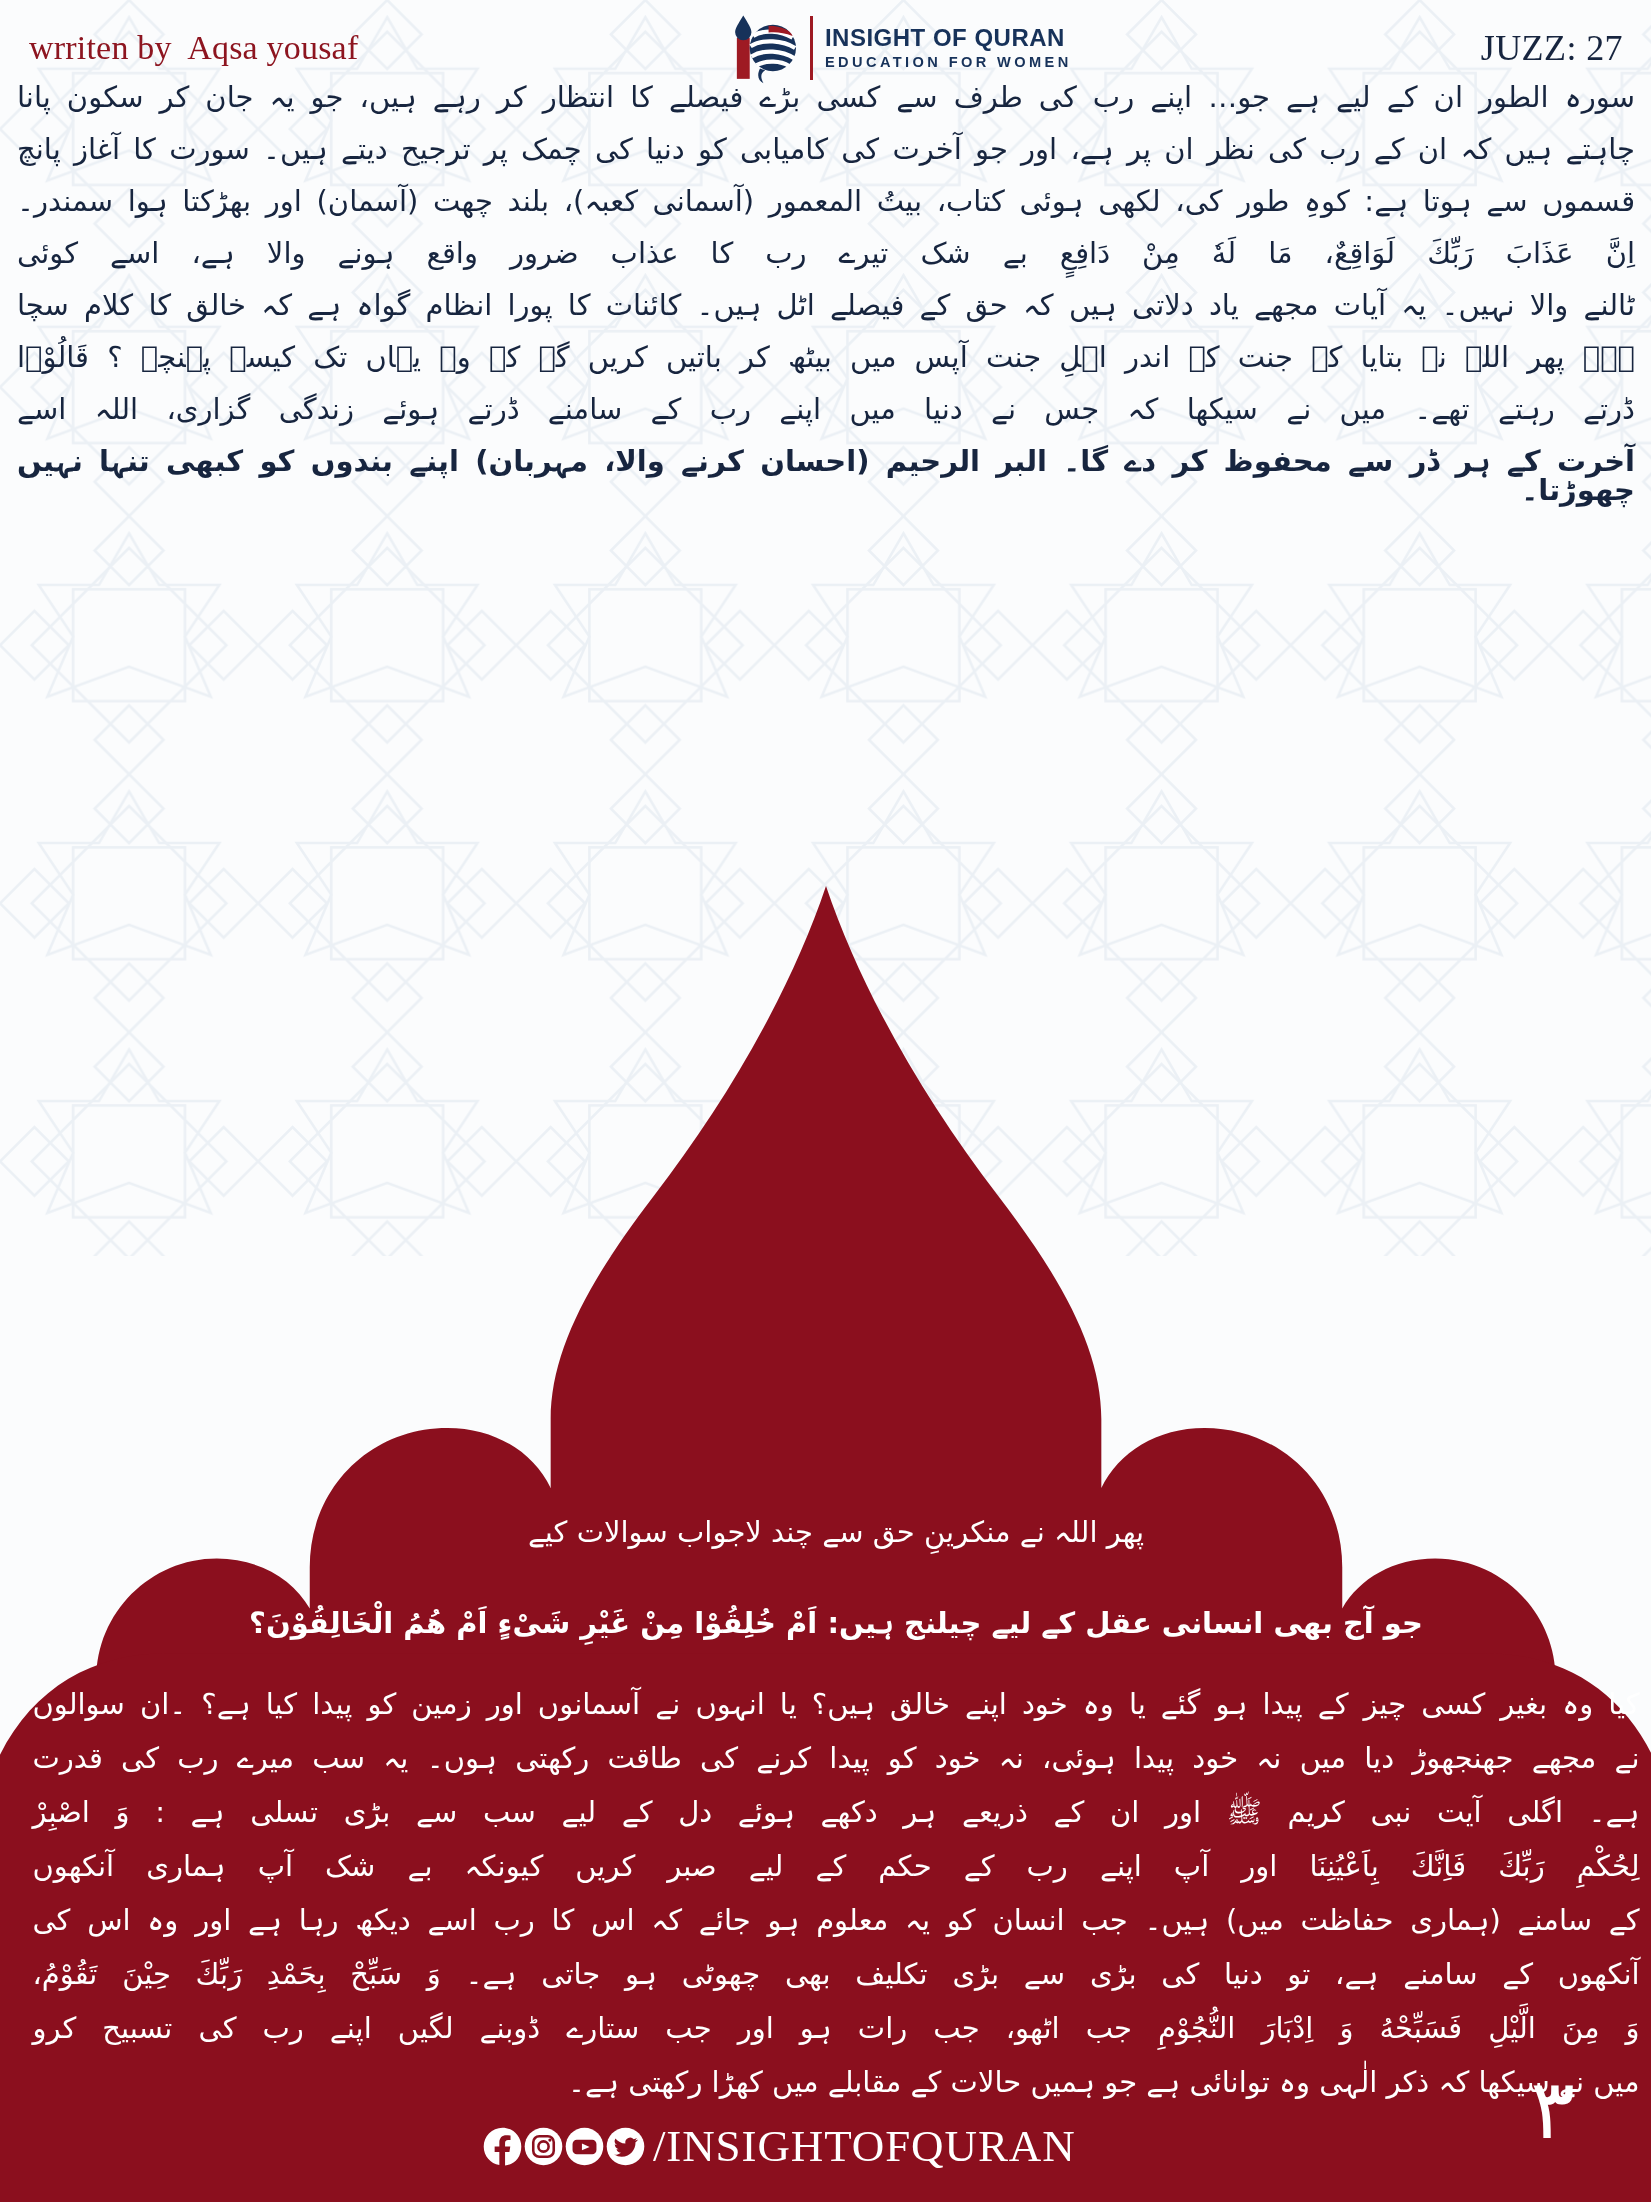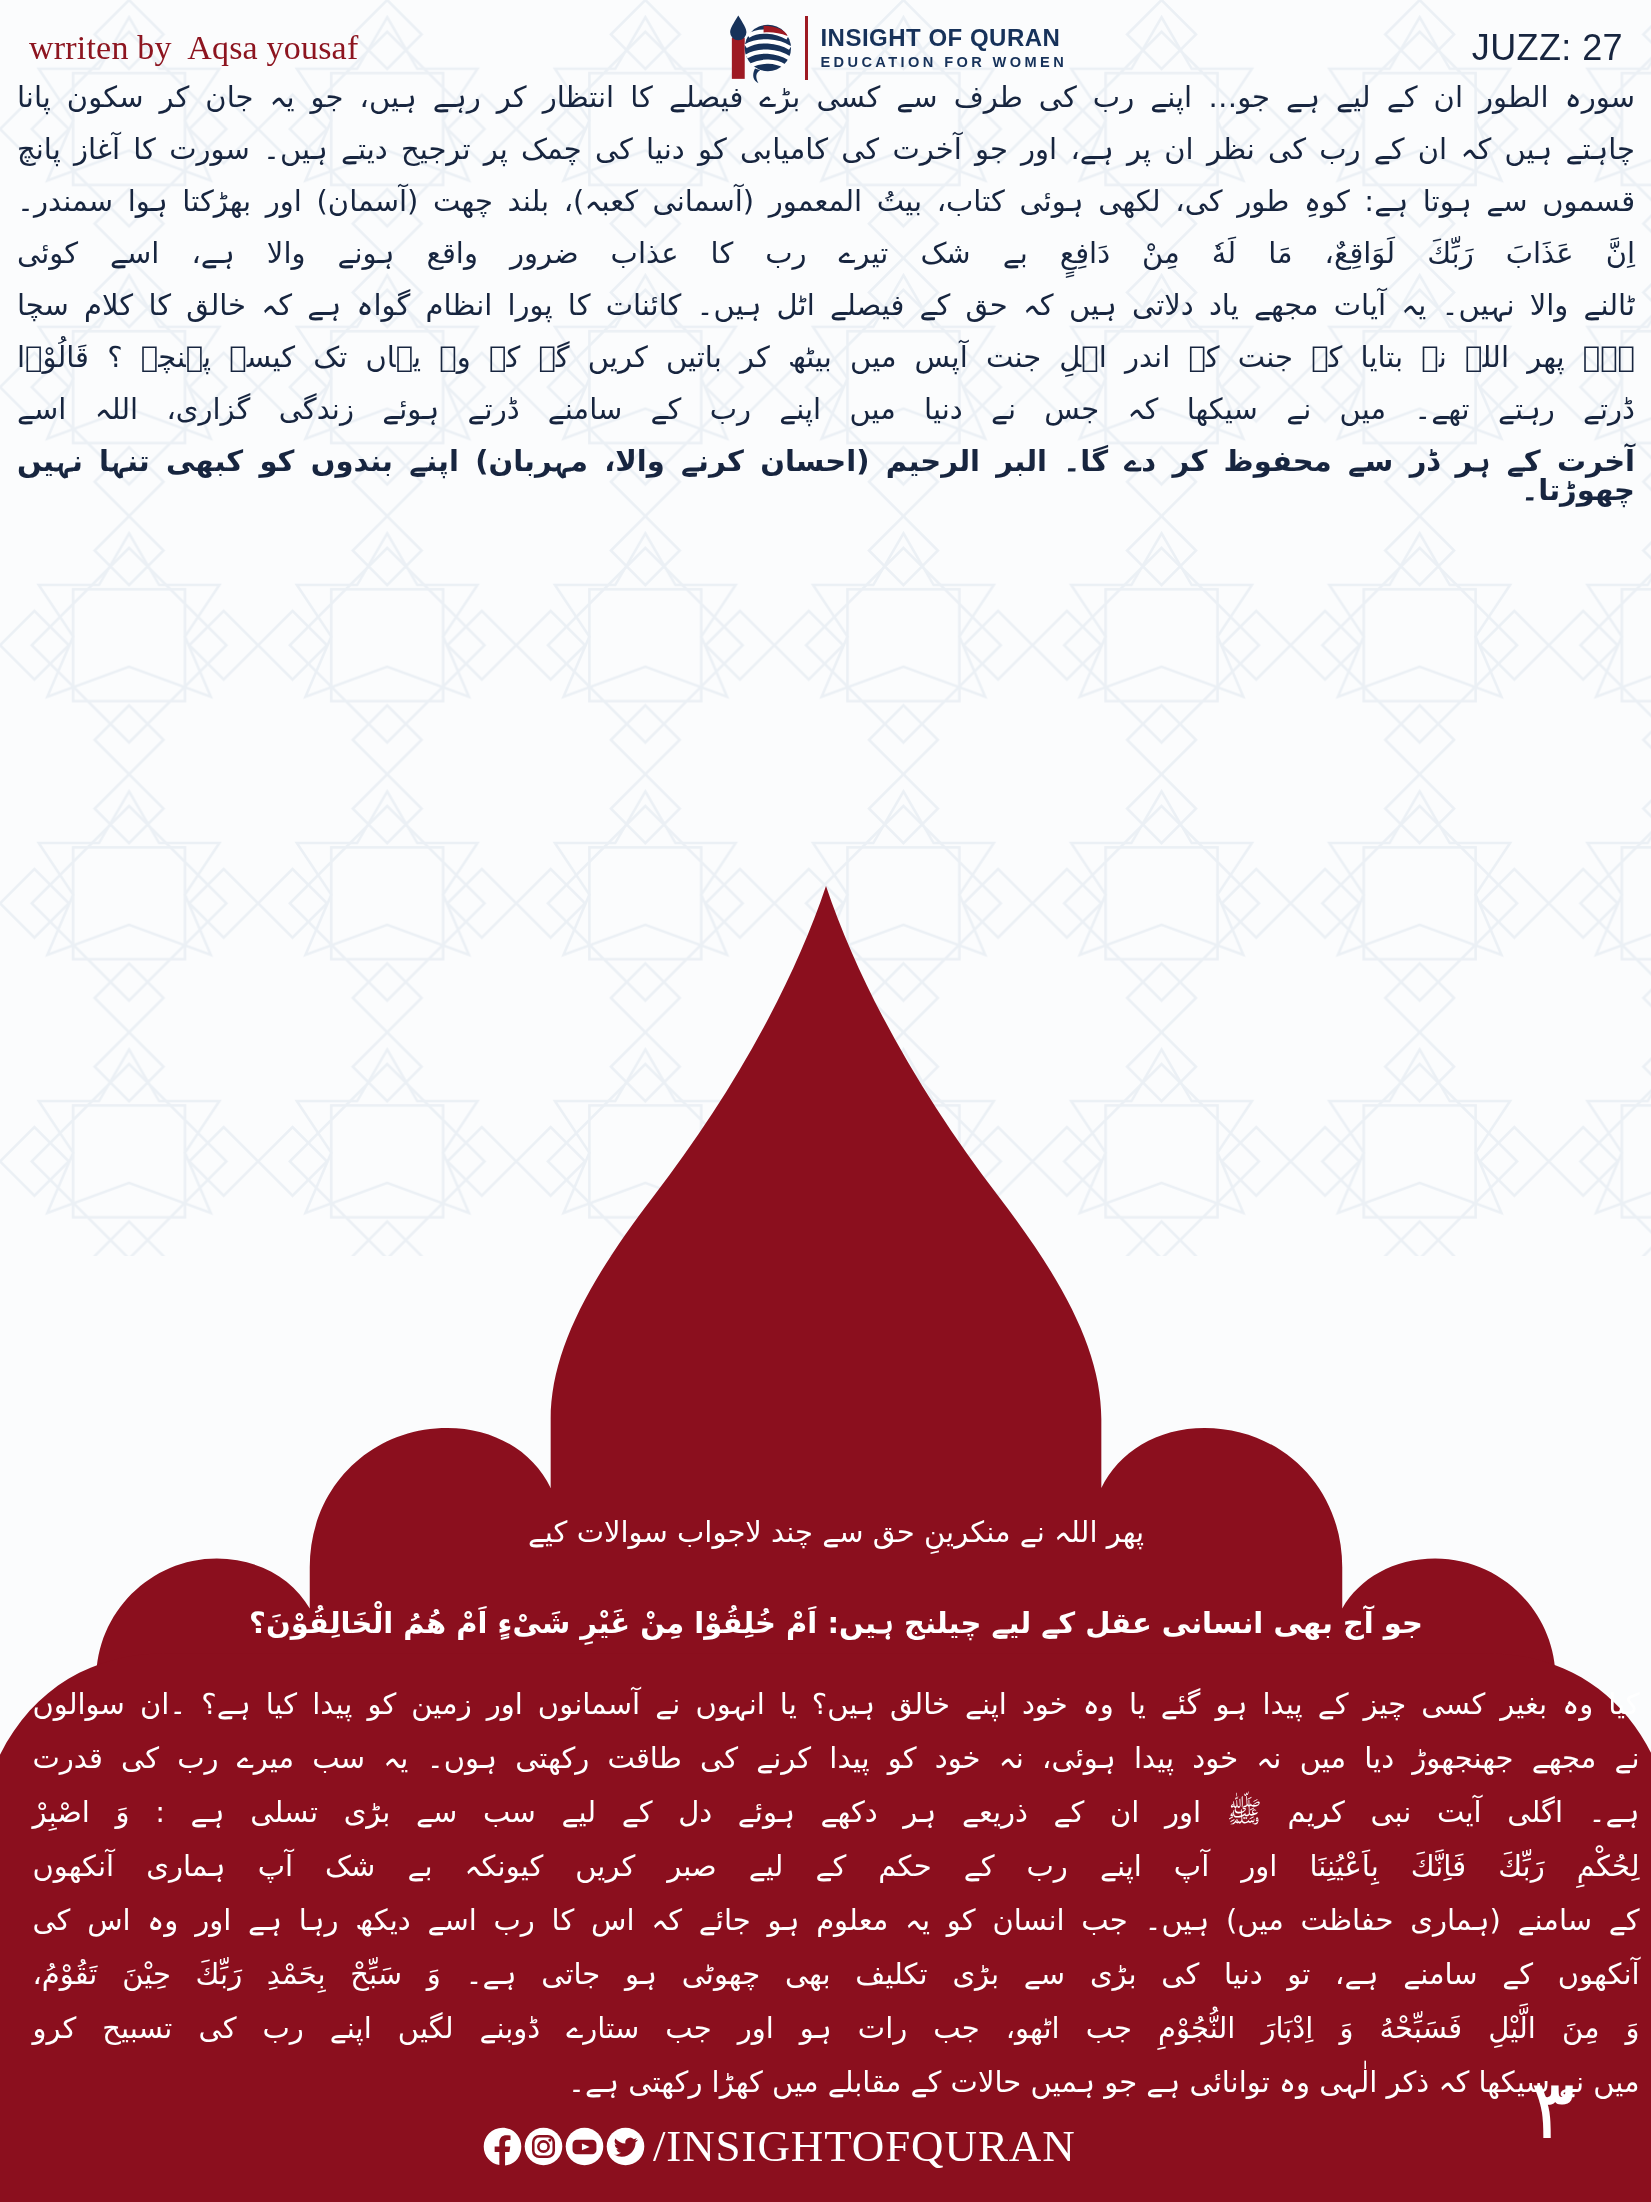--- a/index.html
+++ b/index.html
@@ -40,21 +40,21 @@
   .logo-title{
     font-family:"Liberation Sans", sans-serif;
     font-weight:bold;font-size:24px;color:#17325a;letter-spacing:0.5px;line-height:1;
   }
   .logo-sub{
     font-family:"Liberation Sans", sans-serif;
     font-weight:bold;font-size:14.6px;color:#17325a;letter-spacing:3.4px;line-height:1;
     text-align:center;
   }
   .juzz{
-    font-family:Liberation Sans, sans-serif;
+    font-family:Liberation Serif, serif;
     font-size:36px;color:#17253f;letter-spacing:0.4px;white-space:pre;
   }
 
   
   .top-body{
     position:absolute;left:0;top:83px;width:1652px;height:817px;
     z-index:4;padding:0 17px;box-sizing:border-box;
   }
   .uline{
     direction:rtl;text-align:justify;text-align-last:justify;

